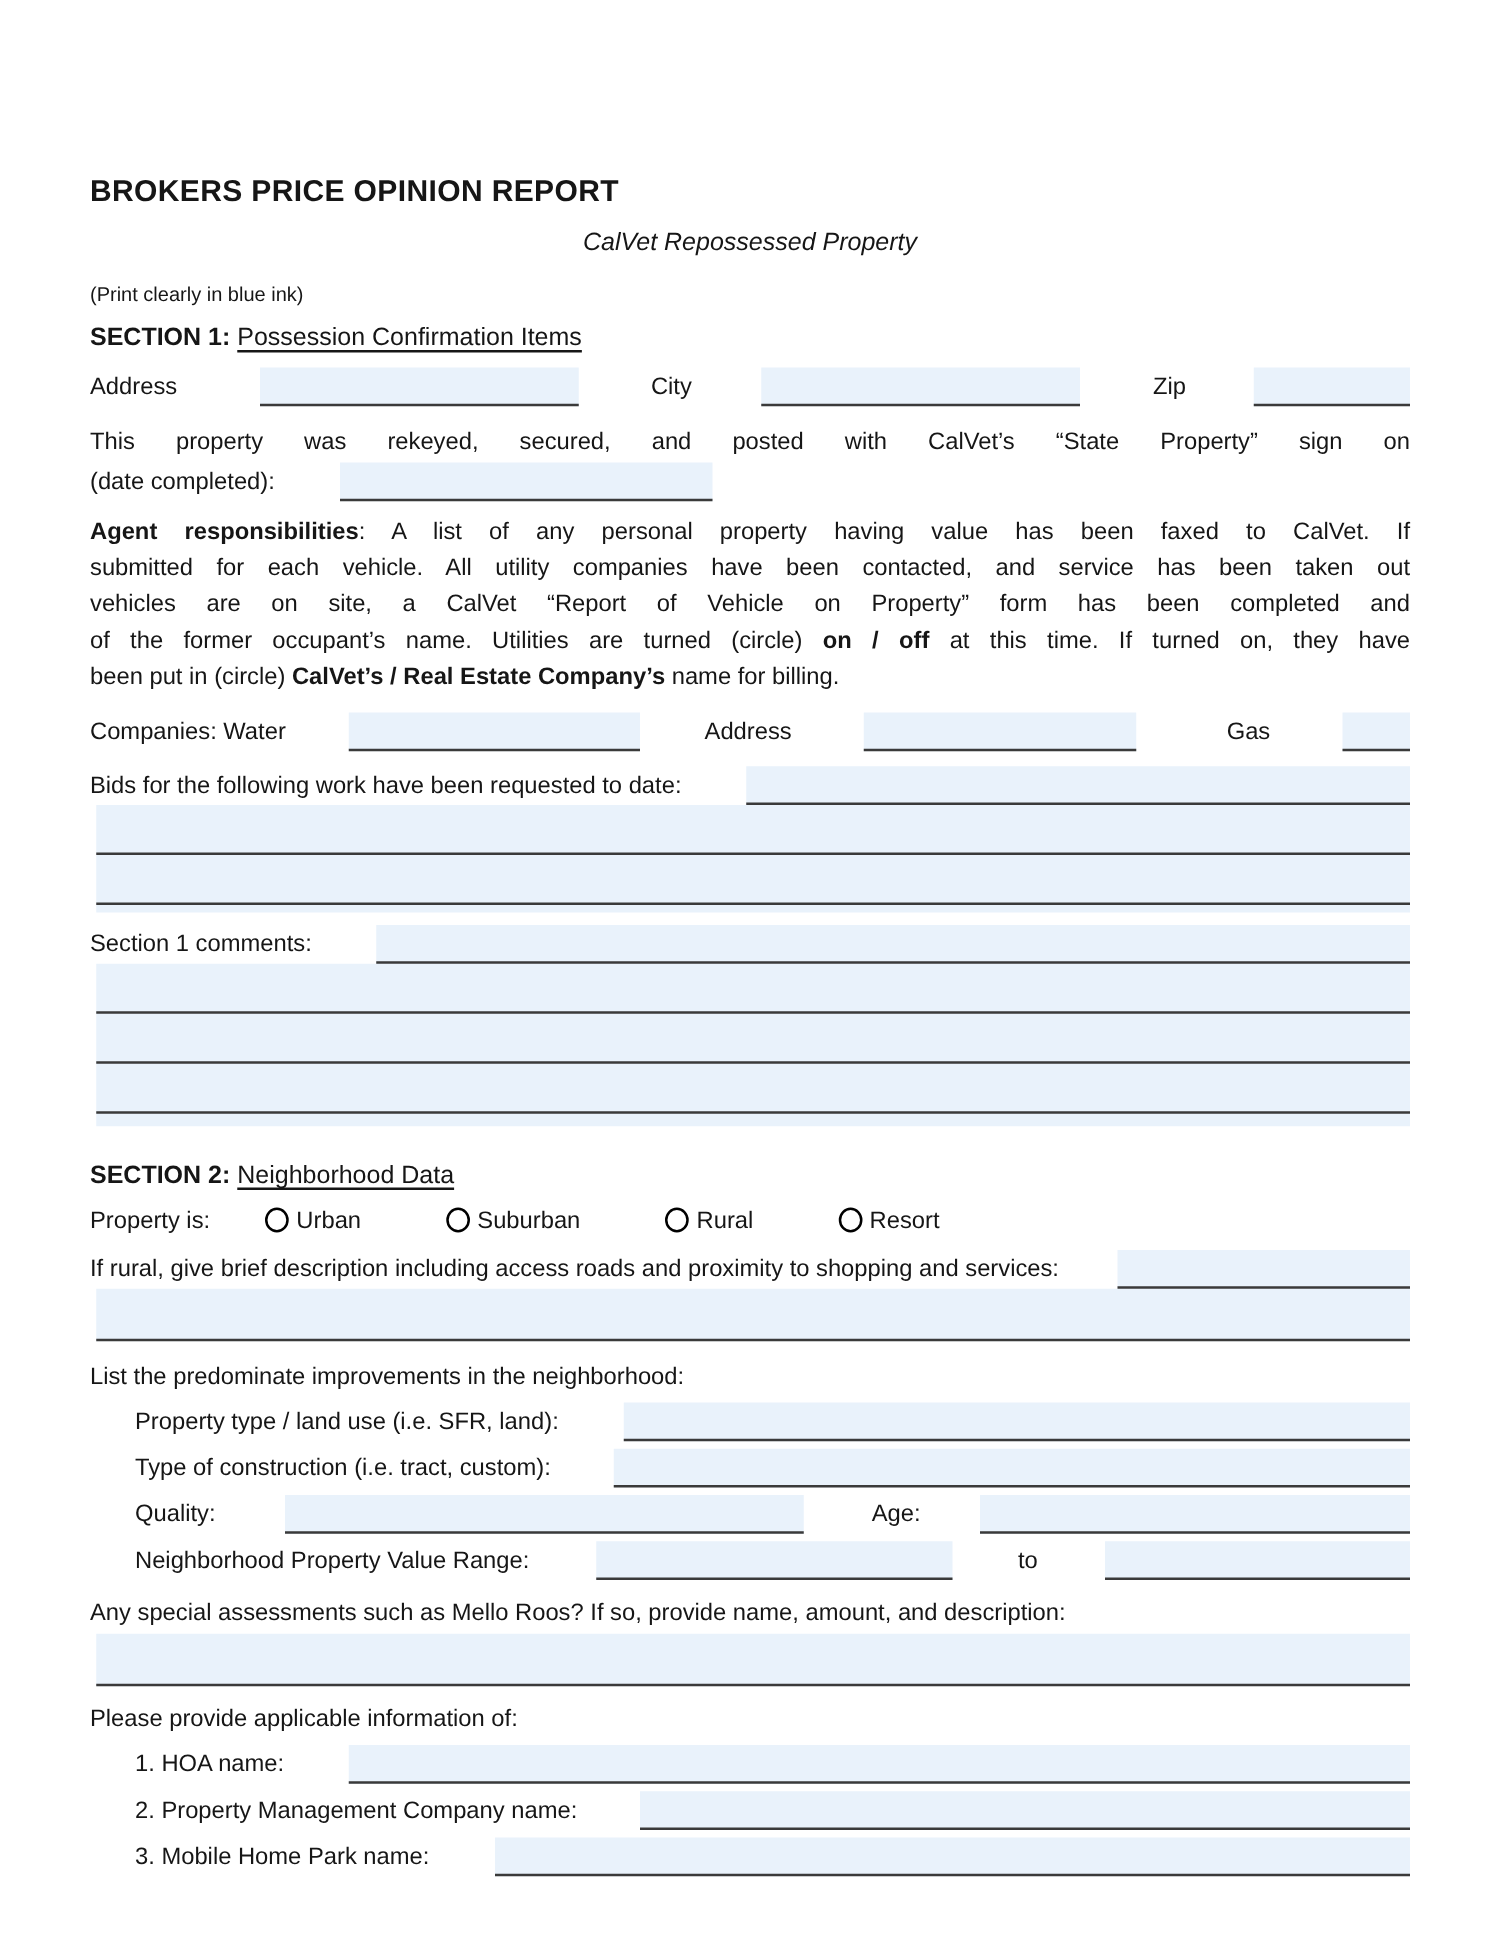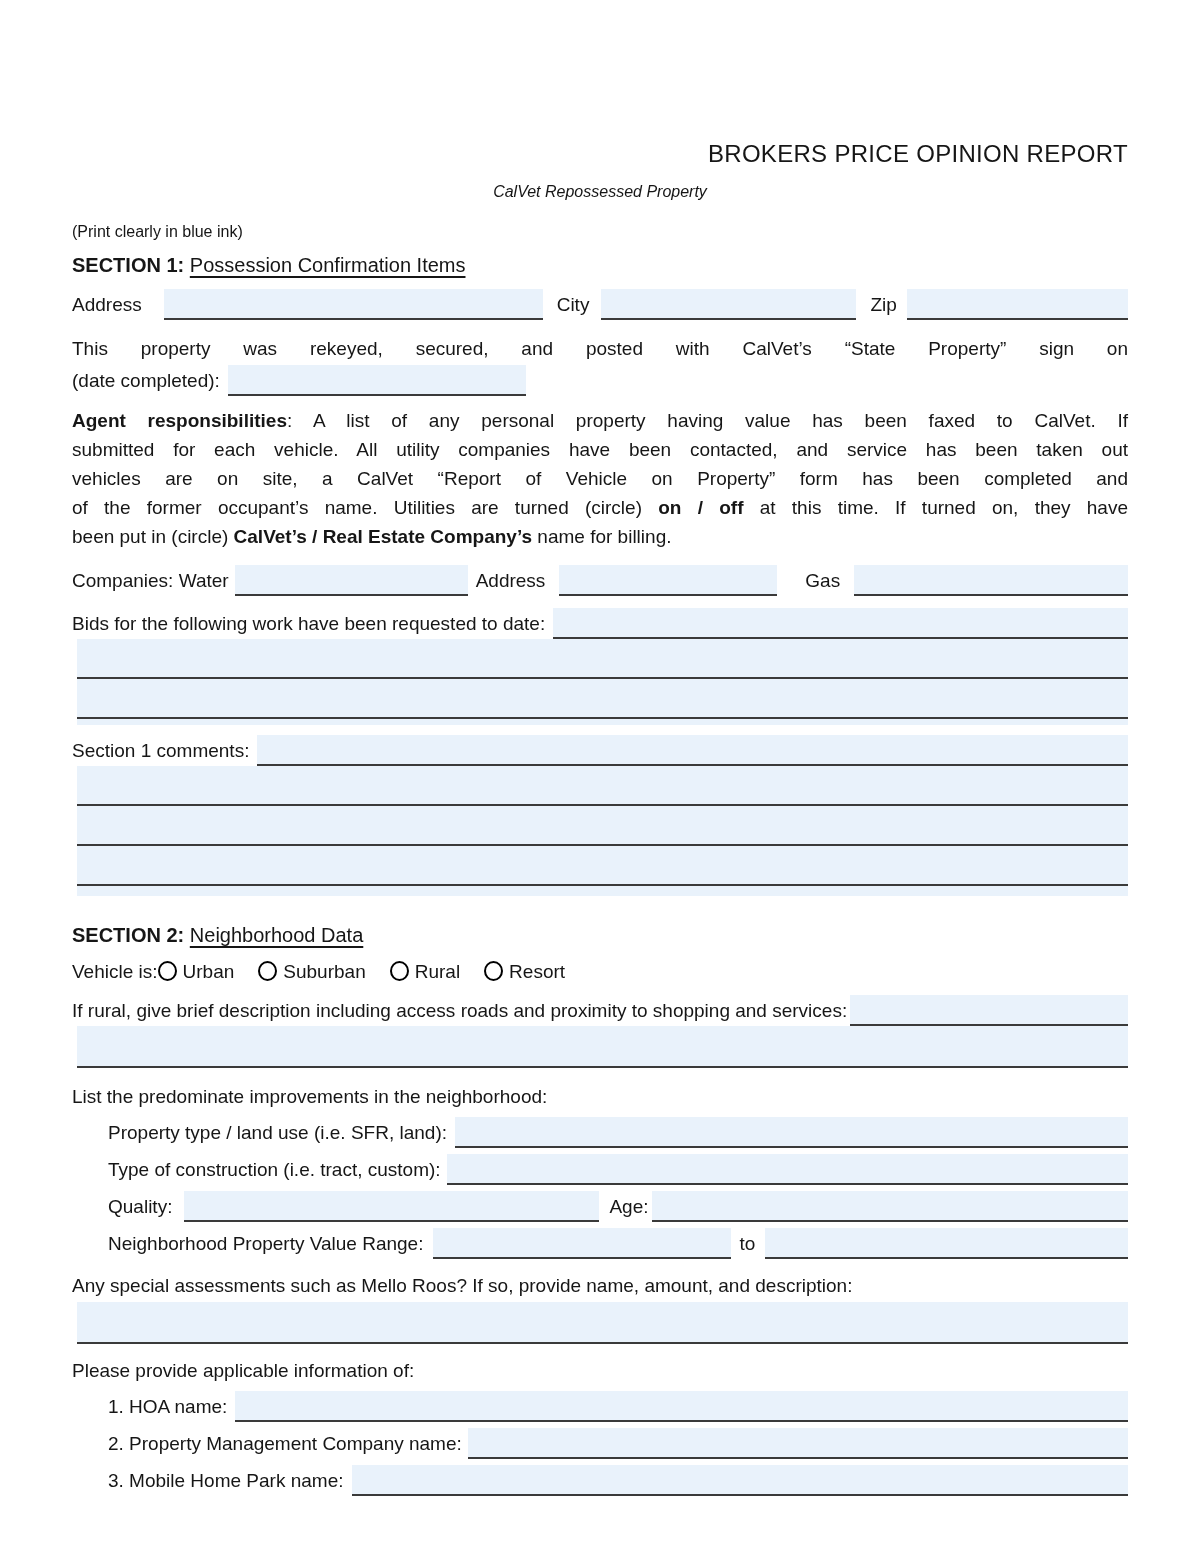--- a/index.html
+++ b/index.html
@@ -5,29 +5,29 @@
   * { margin:0; padding:0; box-sizing:border-box; }
   html,body { background:#ffffff; }
   body {
     width:1200px; height:1553px;
     font-family:"Liberation Sans","DejaVu Sans",sans-serif;
     font-size:19px; color:#161616;
     position:relative; overflow:hidden;
   }
   .page { padding:140px 72px 0 72px; }
 
-  .title { font-size:24px; font-weight:400; text-align:right; letter-spacing:.3px; }
-  .subtitle { font-size:16px; font-style:italic; text-align:center; margin-top:15px; }
+  .title { font-size:24px; font-weight:700; text-align:left; letter-spacing:.3px; }
+  .subtitle { font-size:20px; font-style:italic; text-align:center; margin-top:15px; }
   .print-note { font-size:16px; margin-top:22px; }
 
   .sec-heading { margin-top:13px; font-size:20px; }
   .sec-heading .b { font-weight:700; }
   .sec-heading .itu { text-decoration:underline; text-underline-offset:4px; }
 
-  .row { display:flex; align-items:flex-end; }
+  .row { display:flex; align-items:flex-end;gap:44px; }
   .row .lab { white-space:nowrap; padding-bottom:4px; }
 
   .field {
     background:#e9f2fb; border:none; border-radius:0;
     border-bottom:2px solid #3a3a3a;
     height:31px; font:inherit; color:#16416b; padding:0 5px;
   }
   .grow { flex:1 1 auto; min-width:40px; }
 
   .jline { text-align:justify; text-align-last:justify; line-height:29px; }
@@ -121,21 +121,21 @@
   </div>
   <div class="block pb10">
     <div class="bline"></div>
     <div class="bline"></div>
     <div class="bline"></div>
   </div>
 
   <div class="sec-heading mt28"><span class="b">SECTION 2:</span> <span class="itu">Neighborhood Data</span></div>
 
   <div class="row radio-row">
-    <span>Vehicle is:</span>
+    <span>Property is:</span>
     <span class="opt">
       <span class="radio"></span>
       <span>Urban</span>
     </span>
     <span class="opt">
       <span class="radio"></span>
       <span>Suburban</span>
     </span>
     <span class="opt">
       <span class="radio"></span>

